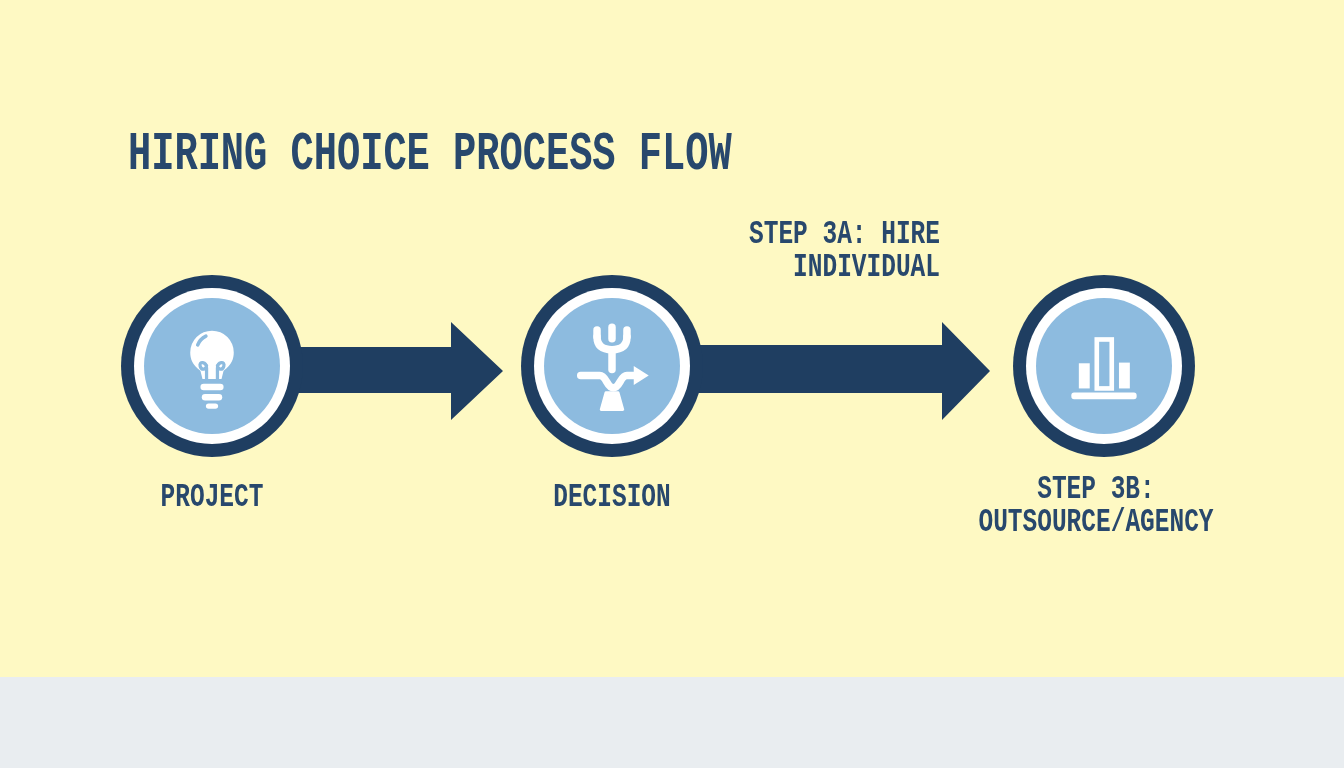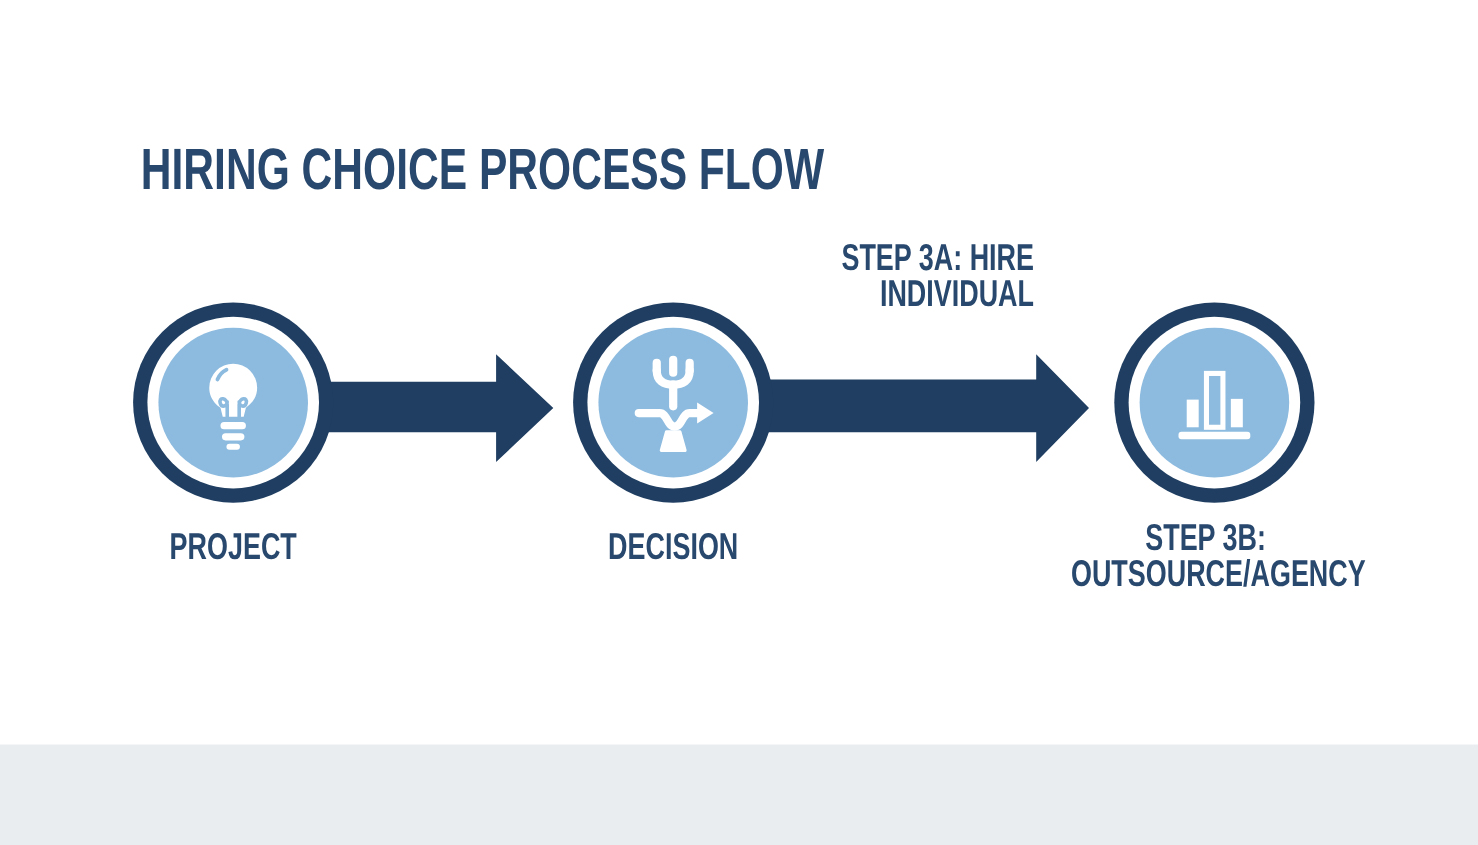--- a/index.html
+++ b/index.html
@@ -1,19 +1,19 @@
 <!DOCTYPE html>
 <html><head>
 <meta charset="utf-8">
 <style>
   html,body { margin:0; padding:0; background:#e9edf0; }
   .stage {
     position:relative; width:1344px; height:677px;
-    background:#ffffff; overflow:hidden;
-    font-family:Liberation Sans, sans-serif;
+    background:#fef9c3; overflow:hidden;
+    font-family:Liberation Mono, monospace;
   }
   .title {
     position:absolute; left:128px; top:126px;
     font-size:53px; font-weight:700; color:#28486d;
     white-space:nowrap; line-height:1.1;
     transform:scaleX(0.73); transform-origin:0 0;
   }
   .node {
     position:absolute; width:182px; height:182px; border-radius:50%;
     background:#1f3e61; display:flex; align-items:center; justify-content:center;

